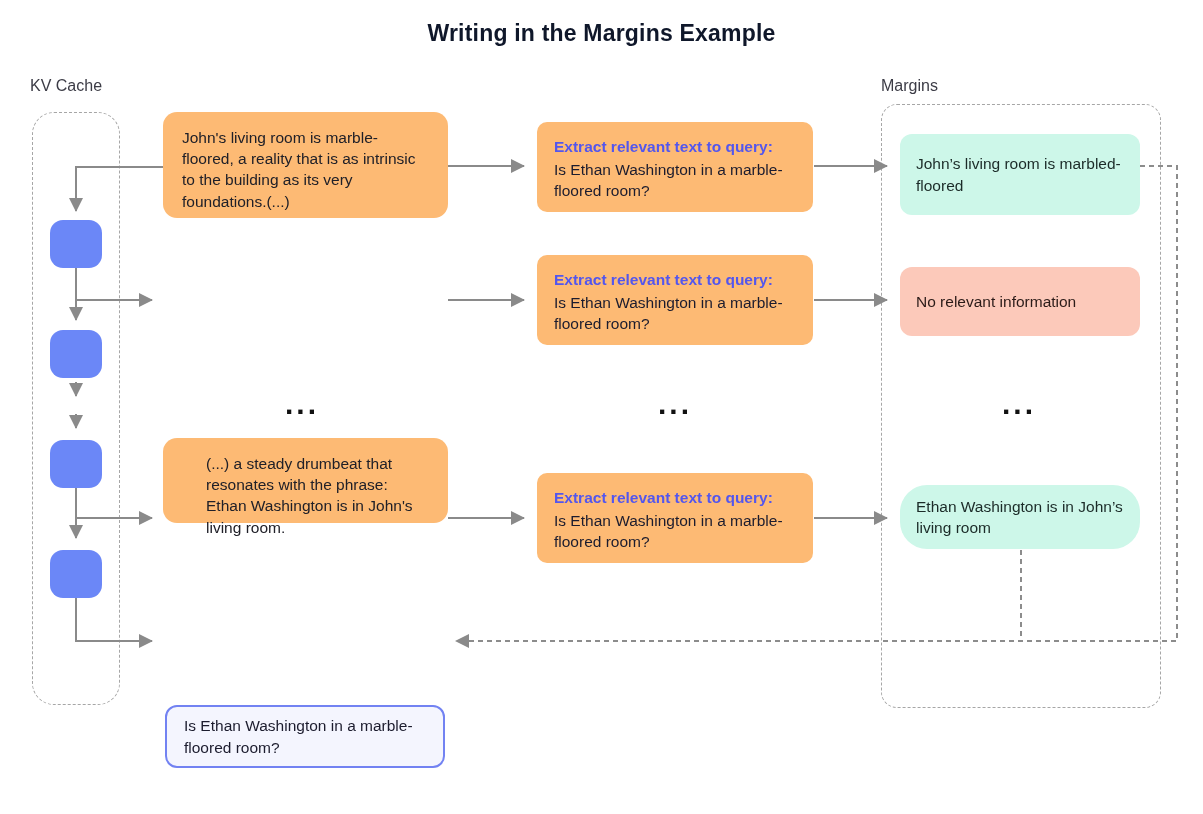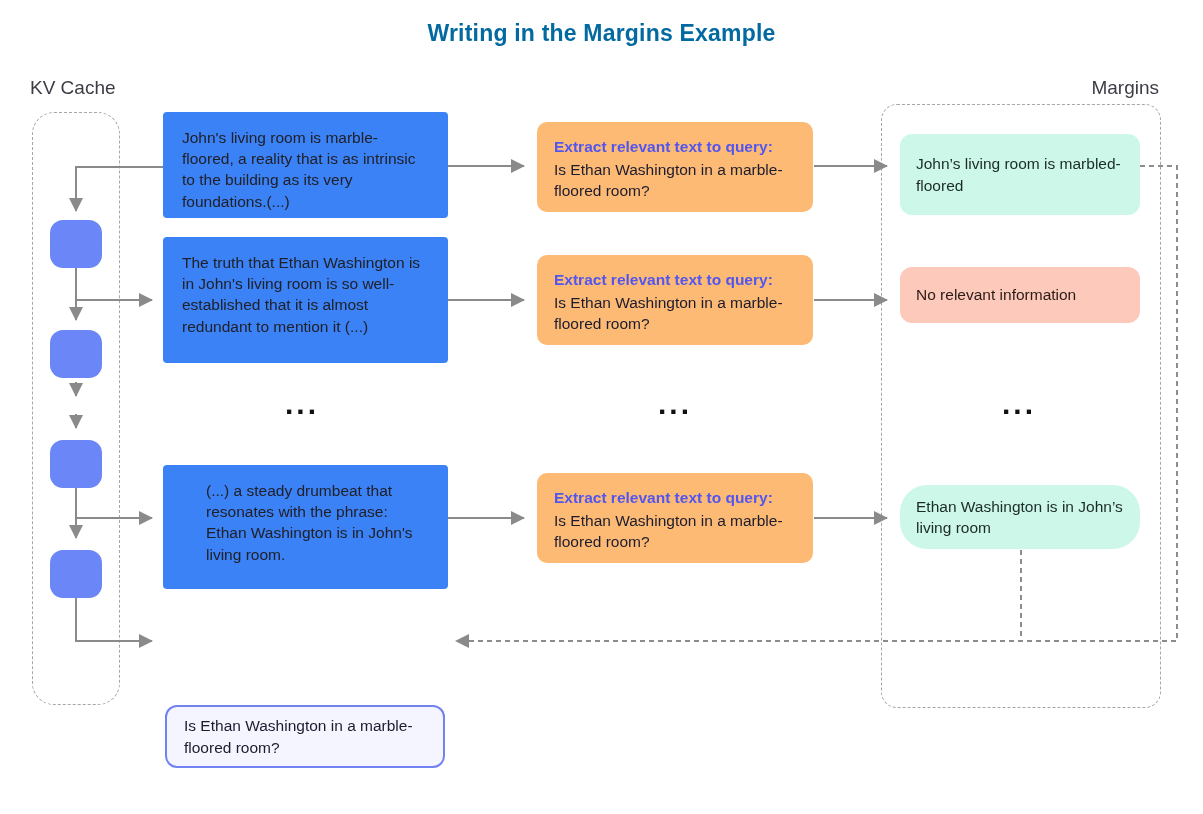--- a/index.html
+++ b/index.html
@@ -2,54 +2,54 @@
 <html><head>
 <meta charset="utf-8">
 <style>
   html,body{margin:0;padding:0;background:#ffffff;}
   #canvas{
     position:relative;width:1203px;height:814px;background:#ffffff;overflow:hidden;
     font-family:"Liberation Sans","DejaVu Sans",sans-serif;color:#1d1d28;
   }
   .title{
     position:absolute;left:0;top:20px;width:1203px;text-align:center;
-    font-size:23px;font-weight:600;color:#0369a1;letter-spacing:.2px;
+    font-size:23px;font-weight:600;color:#0f172a;letter-spacing:.2px;
   }
-  .section-label{position:absolute;font-size:19px;color:#3c3c46;}
+  .section-label{position:absolute;font-size:16px;color:#3c3c46;}
   .kv-label{left:30px;top:77px;}
-  .margins-label{left:881px;top:77px;width:278px;text-align:right;}
+  .margins-label{left:881px;top:77px;width:278px;text-align:left;}
   .dashed-container{position:absolute;border:1.7px dashed #a6a6a6;background:transparent;}
   .kv-container{left:32px;top:112px;width:86px;height:591px;border-radius:22px;}
   .margins-container{left:881px;top:104px;width:278px;height:602px;border-radius:16px;}
   .kv-cell{position:absolute;left:50px;width:52px;height:48px;background:#6b87f7;border-radius:13px;}
   .cell-1{top:220px;} .cell-2{top:330px;} .cell-3{top:440px;} .cell-4{top:550px;}
   .box{position:absolute;box-sizing:border-box;font-size:15.5px;line-height:1.37;}
   .chunk{
-    left:163px;width:285px;background:#3b82f6;border-radius:4px;
+    left:163px;width:285px;background:#fdba74;border-radius:14px;
     padding:15px 19px;color:#202028;
   }
   .chunk-1{top:112px;height:106px;}
   .chunk-2{top:237px;height:126px;}
-  .chunk-3{top:465px;height:124px;padding-left:43px;}
+  .chunk-3{top:438px;height:85px;padding-left:43px;}
   .extract{
     left:537px;width:276px;background:#fdba74;border-radius:10px;
     padding:14px 17px;color:#1c1c2e;
   }
   .extract-1{top:122px;height:90px;}
   .extract-2{top:255px;height:90px;}
   .extract-3{top:473px;height:90px;}
   .extract .hdr{color:#5356ee;font-weight:700;margin-bottom:2px;}
   .note{
     left:900px;width:240px;border-radius:12px;padding:11px 16px;color:#1b2b28;
     display:flex;flex-direction:column;justify-content:center;
   }
   .note-green{background:#cdf7e9;}
   .note-salmon{background:#fcc9ba;color:#2b1b18;}
   .note-1{top:134px;height:81px;}
-  .note-2{top:267px;height:56px;}
+  .note-2{top:267px;height:69px;}
   .note-3{top:485px;height:64px;border-radius:27px;}
   .final-context{
     left:165px;top:592px;width:280px;height:99px;background:#ccf5e7;
     border:2.5px solid #2ed8a6;border-radius:12px;padding:12px 17px;color:#17241f;
   }
   .final-query{
     left:165px;top:705px;width:280px;height:63px;background:#f4f5fe;
     border:2.5px solid #7282f2;border-radius:12px;padding:10px 17px;color:#1c1c2e;
     display:flex;flex-direction:column;justify-content:center;
   }
@@ -82,21 +82,20 @@
 
   <div class="box chunk chunk-1">John's living room is marble-floored, a reality that is as intrinsic to the building as its very foundations.(...)</div>
   <div class="box extract extract-1">
     <div class="hdr">Extract relevant text to query:</div>
     <div>Is Ethan Washington in a marble-floored room?</div>
   </div>
   <div class="box note note-green note-1">
     <div>John’s living room is marbled-floored</div>
   </div>
 
-  <div class="box chunk chunk-2">The truth that Ethan Washington is in John's living room is so well-established that it is almost redundant to mention it (...)</div>
   <div class="box extract extract-2">
     <div class="hdr">Extract relevant text to query:</div>
     <div>Is Ethan Washington in a marble-floored room?</div>
   </div>
   <div class="box note note-salmon note-2">
     <div>No relevant information</div>
   </div>
 
   <div class="dots dots-1">...</div>
   <div class="dots dots-2">...</div>

